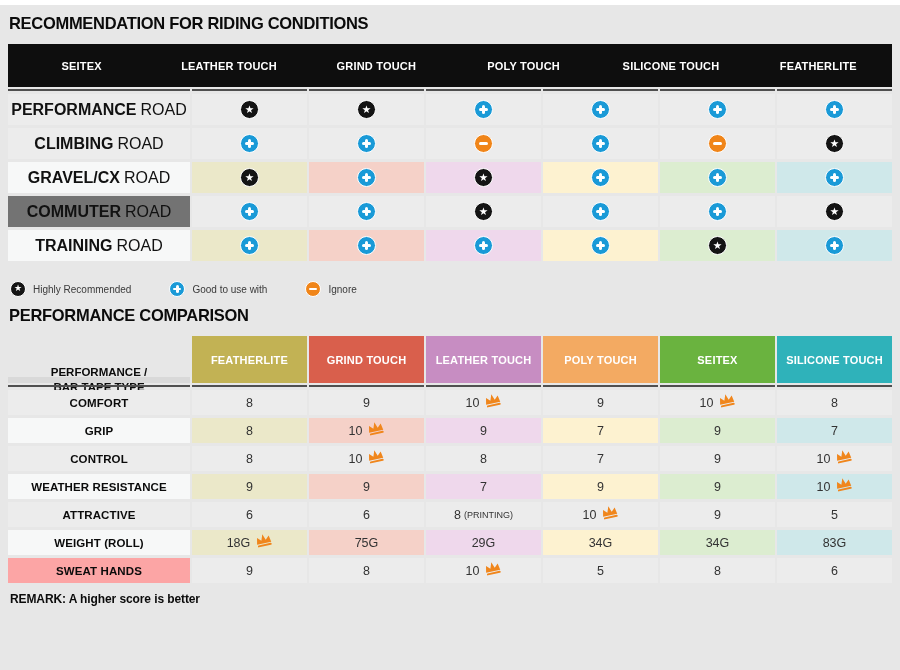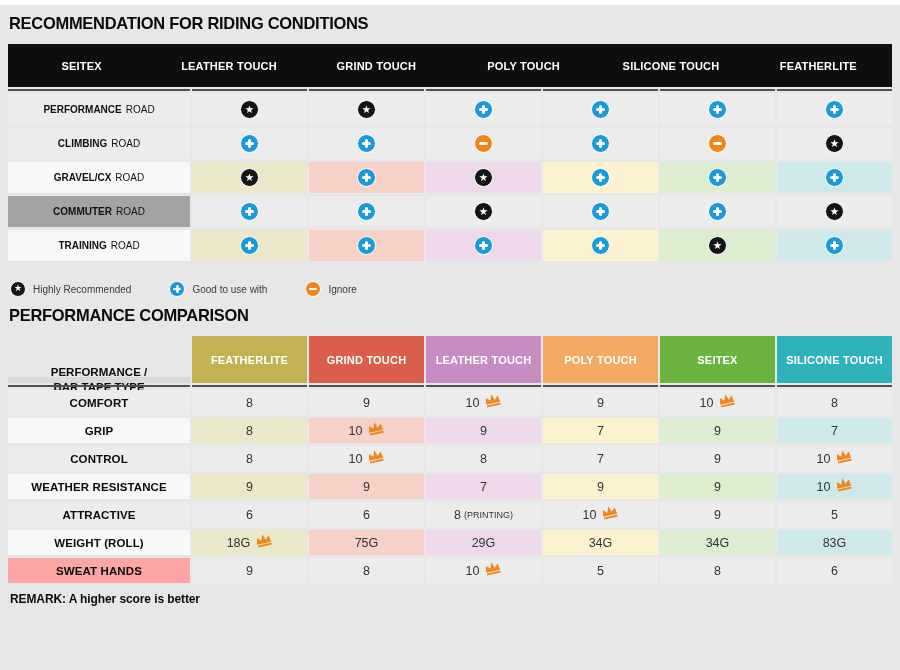--- a/index.html
+++ b/index.html
@@ -31,21 +31,21 @@
         font-weight:bold;font-size:11px;letter-spacing:.2px;color:#ffffff;text-align:center;}
   .divider{display:flex;gap:2px;margin:2px 0 3px;}
   .divider .seg{height:2px;background:#4f4f4f;}
   .divider .seg.first{flex:0 0 182px;}
   .divider .seg.col{flex:1 1 0;}
   .trow{display:flex;gap:2px;margin-bottom:3px;}
   .cell{flex:1 1 0;display:flex;align-items:center;justify-content:center;}
   .cell.label{flex:0 0 182px;}
   .t1 .cell{height:31px;}
   .t2 .cell{height:25px;}
-  .t1 .cell.label{font-size:10px;color:#111;}
+  .t1 .cell.label{font-size:16px;color:#111;}
   .t1 .cell.label b{margin-right:4px;}
   .t2 .cell.label{font-weight:bold;font-size:11.5px;color:#0b0b0b;letter-spacing:.1px;}
   .t2 .cell.val{font-size:12.5px;color:#333;}
   .suffix{font-size:9px;color:#333;margin-left:3px;letter-spacing:0;}
 
   
   .ic{width:19px;height:19px;border-radius:50%;border:1.6px solid #fff;
       box-sizing:border-box;display:flex;align-items:center;justify-content:center;
       position:relative;flex:none;}
   .ic.star{font-family:"DejaVu Sans",sans-serif;color:#fff;font-size:10.5px;line-height:1;padding-bottom:1px;}
@@ -151,21 +151,21 @@
             <span class="ic plus" style="background: rgb(26, 154, 215);"></span>
           </div>
           <div class="cell" style="background: rgb(220, 237, 208);">
             <span class="ic plus" style="background: rgb(26, 154, 215);"></span>
           </div>
           <div class="cell" style="background: rgb(207, 232, 234);">
             <span class="ic plus" style="background: rgb(26, 154, 215);"></span>
           </div>
         </div>
         <div class="trow">
-          <div class="cell label" style="background: #a3a3a3; text-align: center;"><b>COMMUTER</b>ROAD</div>
+          <div class="cell label" style="background: #737373; text-align: center;"><b>COMMUTER</b>ROAD</div>
           <div class="cell" style="background: rgb(236, 236, 236);">
             <span class="ic plus" style="background: rgb(26, 154, 215);"></span>
           </div>
           <div class="cell" style="background: rgb(236, 236, 236);">
             <span class="ic plus" style="background: rgb(26, 154, 215);"></span>
           </div>
           <div class="cell" style="background: rgb(236, 236, 236);">
             <span class="ic star" style="background: rgb(20, 20, 20);">★</span>
           </div>
           <div class="cell" style="background: rgb(236, 236, 236);">

